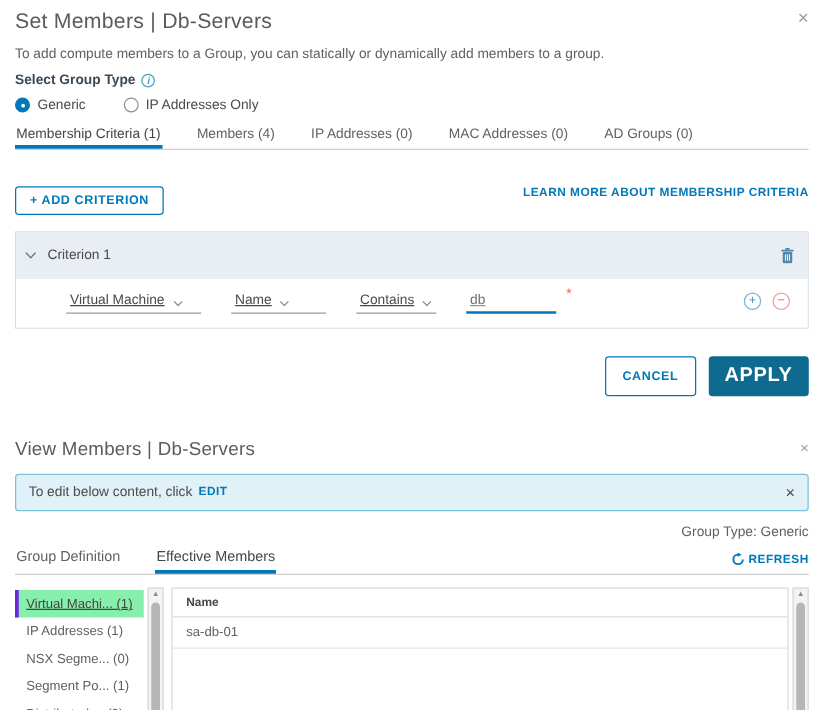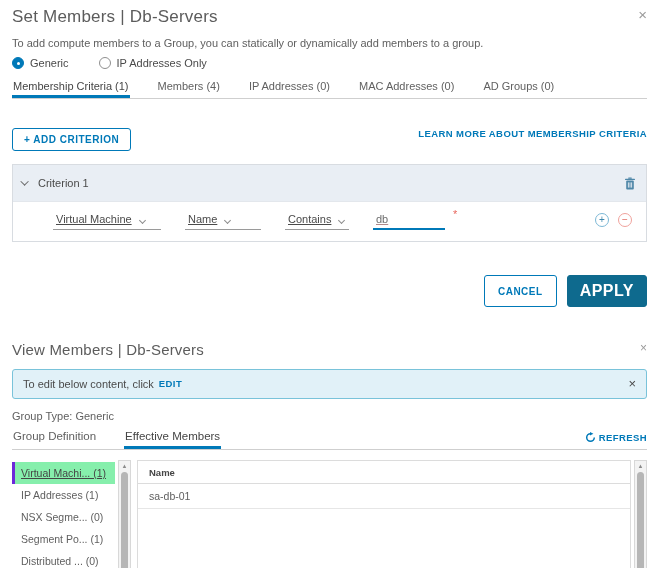--- a/index.html
+++ b/index.html
@@ -47,33 +47,33 @@
             font-size: 11px; color: #4a4a4a; padding: 3px 3px 4px; margin-right: 24px; cursor: pointer; text-decoration: underline; }
   .select.w1 { width: 108px; } .select.w2 { width: 76px; } .select.w3 { width: 64px; }
   .text-input { width: 72px; border-bottom: 2px solid #0079b8; font-size: 11px; color: #6e6e6e; padding: 3px 3px 3px; }
   .text-input span { text-decoration: underline; text-decoration-color: #b08a8a; }
   .req { color: #e8685f; font-size: 11px; margin-left: 8px; align-self: flex-start; margin-top: 2px; }
   .row-icons { margin-left: auto; display: flex; gap: 9px; }
   .circle-btn { width: 14px; height: 14px; border-radius: 50%; font-size: 10px; line-height: 12px; text-align: center; cursor: pointer; }
   .circle-btn.plus  { border: 1px solid #7cb8d6; color: #3d87ad; }
   .circle-btn.minus { border: 1px solid #f0a29c; color: #e0695f; }
 
-  .footer-btns { margin-top: 33px; display: flex; justify-content: flex-end; gap: 10px; }
+  .footer-btns { margin-top: 22px; display: flex; justify-content: flex-end; gap: 10px; }
   .btn-solid { font-family: inherit; font-size: 16px; font-weight: 700; letter-spacing: .5px; color: #fff;
                background: #0e6a8e; border: 1px solid #0e6a8e; border-radius: 3px; padding: 6px 12px; cursor: pointer; }
   .btn-outline.lg { padding: 6px 13px; }
 
   
   .dialog-bottom { margin-top: 34px; }
   .dialog-bottom .dlg-title { font-size: 15px; }
   .banner { margin-top: 11px; background: #e1f1f8; border: 1px solid #79c3da; border-radius: 3px;
             padding: 6px 10px 7px; display: flex; align-items: center; font-size: 11px; color: #4a4a4a; }
   .banner .edit-link { color: #0079b8; font-weight: 700; font-size: 9.5px; letter-spacing: .4px; margin-left: 5px; cursor: pointer; }
   .banner .close-x { color: #4a4a4a; font-size: 13px; }
-  .group-type-line { margin-top: 11px; font-size: 11px; color: #606060; }
+  .group-type-line { margin-top: 11px; font-size: 11px; color: #606060; text-align: right; }
   .tabs2 { margin-top: 8px; border-bottom: 1px solid #cfcfcf; display: flex; gap: 27px; font-size: 11.5px; color: #616161; align-items: flex-end; }
   .tabs2 .tab { padding-bottom: 7px; }
   .refresh-link { margin-left: auto; display: flex; align-items: center; gap: 3px; color: #0079b8;
                   font-size: 9.5px; font-weight: 700; letter-spacing: .4px; cursor: pointer; padding-bottom: 6px; }
 
   .content-row { margin-top: 10px; display: flex; height: 137px; }
   .cat-list { width: 103px; font-size: 10.5px; color: #5f5f5f; padding-top: 2px; }
   .cat-item { height: 22px; line-height: 22px; padding-left: 9px; white-space: nowrap; cursor: pointer; }
   .cat-item.selected { background: #86efac; border-left: 3px solid #6d28d9; padding-left: 6px; color: #454545; text-decoration: underline; }
 
@@ -94,20 +94,24 @@
 <body>
 
 <div class="dialog dialog-top">
   <div class="dlg-header">
     <div class="dlg-title">Set Members | Db-Servers</div>
     <span class="close-x">×</span>
   </div>
 
   <p class="desc">To add compute members to a Group, you can statically or dynamically add members to a group.</p>
 
+  <div class="group-type-row">
+    <span>Select Group Type</span>
+    <span class="info-icon">i</span>
+  </div>
 
   <div class="radio-row">
     <span class="radio">
       <span class="radio-circle selected"></span>
       <span>Generic</span>
     </span>
     <span class="radio">
       <span class="radio-circle"></span>
       <span>IP Addresses Only</span>
     </span>

